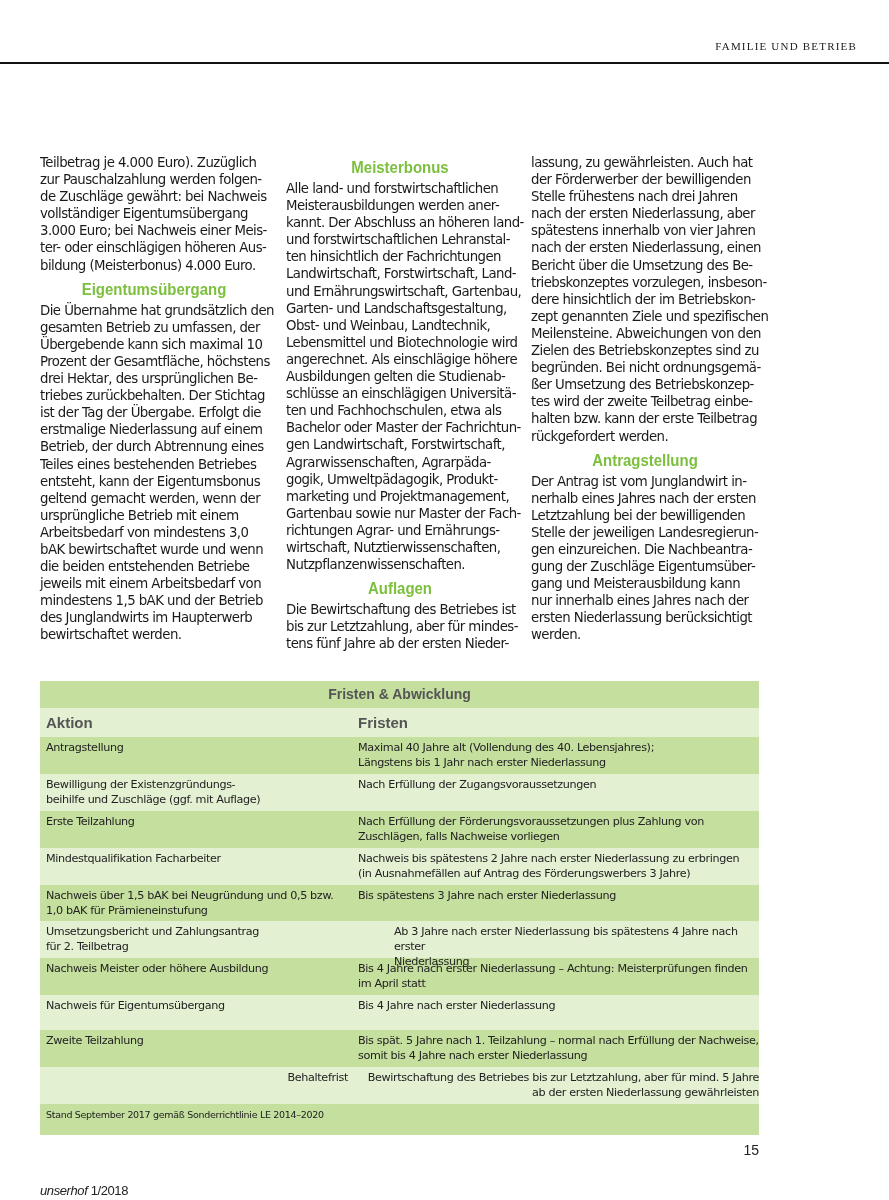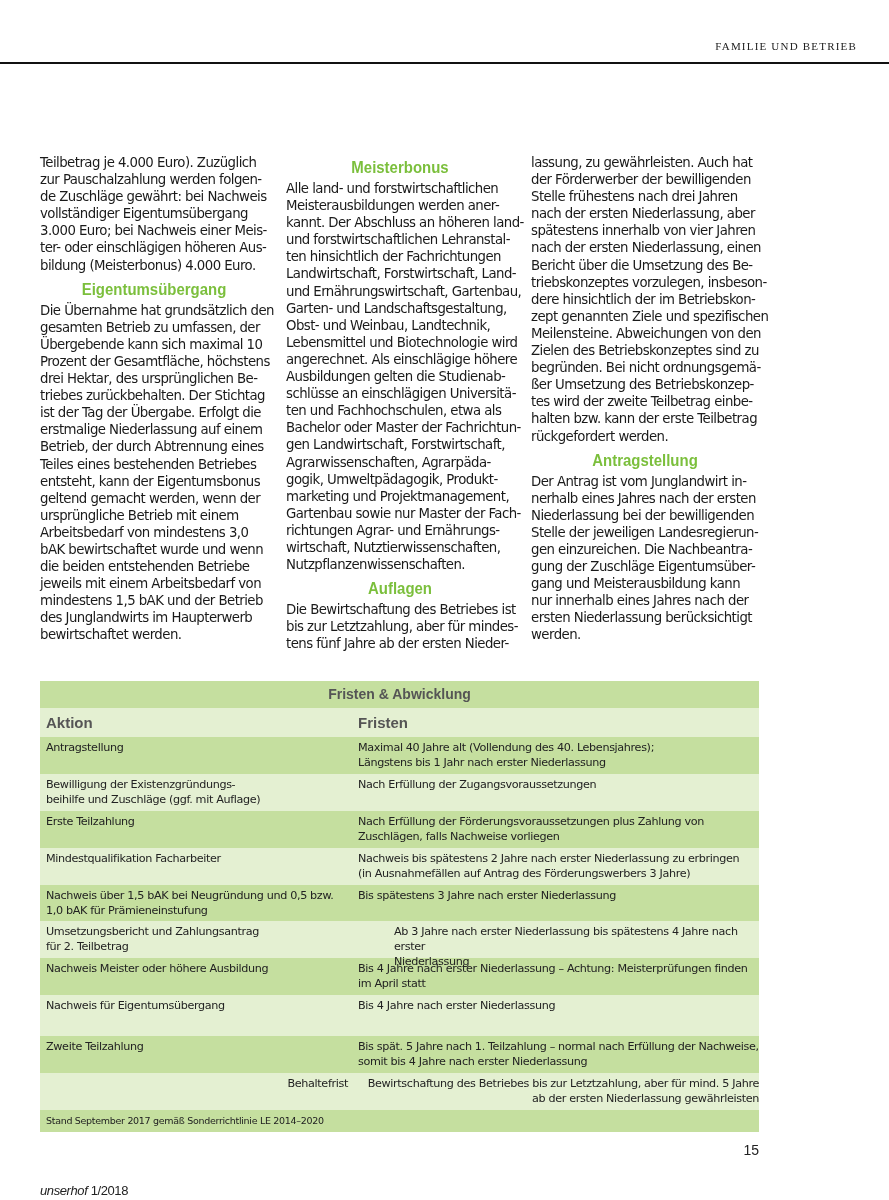--- a/index.html
+++ b/index.html
@@ -27,21 +27,21 @@
   .t-head { background: #e4f0d2; height: 29px; display: flex; align-items: center; font-weight: bold;
             color: #555; font-size: 15px; font-family: "Liberation Sans", sans-serif; }
   .t-head .c1 { padding-left: 6px; width: 302px; }
   .t-head .c2 { padding-left: 10px; }
   .row { display: flex; font-size: 11.2px; line-height: 15px; letter-spacing: -0.35px; color: #222;
          box-sizing: border-box; padding-top: 3px; }
   .row .c1 { padding-left: 6px; width: 302px; }
   .row .c2 { padding-left: 10px; flex: 1; }
   .row.dark { background: #c5df9f; }
   .row.light { background: #e4f0d2; }
-  .t-foot { background: #c5df9f; height: 22px; line-height: 22px; font-size: 9.5px; padding-left: 6px;
+  .t-foot { background: #c5df9f; height: 31px; line-height: 22px; font-size: 9.5px; padding-left: 6px;
             color: #222; letter-spacing: -0.3px; }
 
   .footer-left { position: absolute; left: 40px; top: 1147px; font-size: 13px; font-style: italic;
                  font-family: Liberation Sans, sans-serif; color: #222; letter-spacing: -0.4px; margin-top: 36px; }
   .footer-left .issue { font-style: normal; }
   .footer-right { position: absolute; right: 130px; top: 1142px; font-size: 14px; color: #222;
                   font-family: "Liberation Sans", sans-serif; }
 </style>
 </head>
 <body>
@@ -138,21 +138,21 @@
       <p>begründen. Bei nicht ordnungsgemä-</p>
       <p>ßer Umsetzung des Betriebskonzep-</p>
       <p>tes wird der zweite Teilbetrag einbe-</p>
       <p>halten bzw. kann der erste Teilbetrag</p>
       <p>rückgefordert werden.</p>
     </div>
   <div class="h">Antragstellung</div>
   <div>
       <p>Der Antrag ist vom Junglandwirt in-</p>
       <p>nerhalb eines Jahres nach der ersten</p>
-      <p>Niederlassung bei der bewilligenden</p>
+      <p>Letztzahlung bei der bewilligenden</p>
       <p>Stelle der jeweiligen Landesregierun-</p>
       <p>gen einzureichen. Die Nachbeantra-</p>
       <p>gung der Zuschläge Eigentumsüber-</p>
       <p>gang und Meisterausbildung kann</p>
       <p>nur innerhalb eines Jahres nach der</p>
       <p>ersten Niederlassung berücksichtigt</p>
       <p>werden.</p>
     </div>
 </div>
 
@@ -184,21 +184,21 @@
         <div class="c2">Bis spätestens 3 Jahre nach erster Niederlassung</div>
       </div>
       <div class="row light" style="height: 37px; gap: 36px;">
         <div class="c1">Umsetzungsbericht und Zahlungsantrag<br>für 2. Teilbetrag</div>
         <div class="c2">Ab 3 Jahre nach erster Niederlassung bis spätestens 4 Jahre nach erster<br>Niederlassung</div>
       </div>
       <div class="row dark" style="height: 37px;">
         <div class="c1">Nachweis Meister oder höhere Ausbildung</div>
         <div class="c2">Bis 4 Jahre nach erster Niederlassung – Achtung: Meisterprüfungen finden<br>im April statt</div>
       </div>
-      <div class="row light" style="height: 41px;">
+      <div class="row light" style="height: 35px;">
         <div class="c1">Nachweis für Eigentumsübergang</div>
         <div class="c2">Bis 4 Jahre nach erster Niederlassung</div>
       </div>
       <div class="row dark" style="height: 37px;">
         <div class="c1">Zweite Teilzahlung</div>
         <div class="c2">Bis spät. 5 Jahre nach 1. Teilzahlung – normal nach Erfüllung der Nachweise,<br>somit bis 4 Jahre nach erster Niederlassung</div>
       </div>
       <div class="row light" style="height: 37px; text-align: right;">
         <div class="c1">Behaltefrist</div>
         <div class="c2">Bewirtschaftung des Betriebes bis zur Letztzahlung, aber für mind. 5 Jahre<br>ab der ersten Niederlassung gewährleisten</div>

